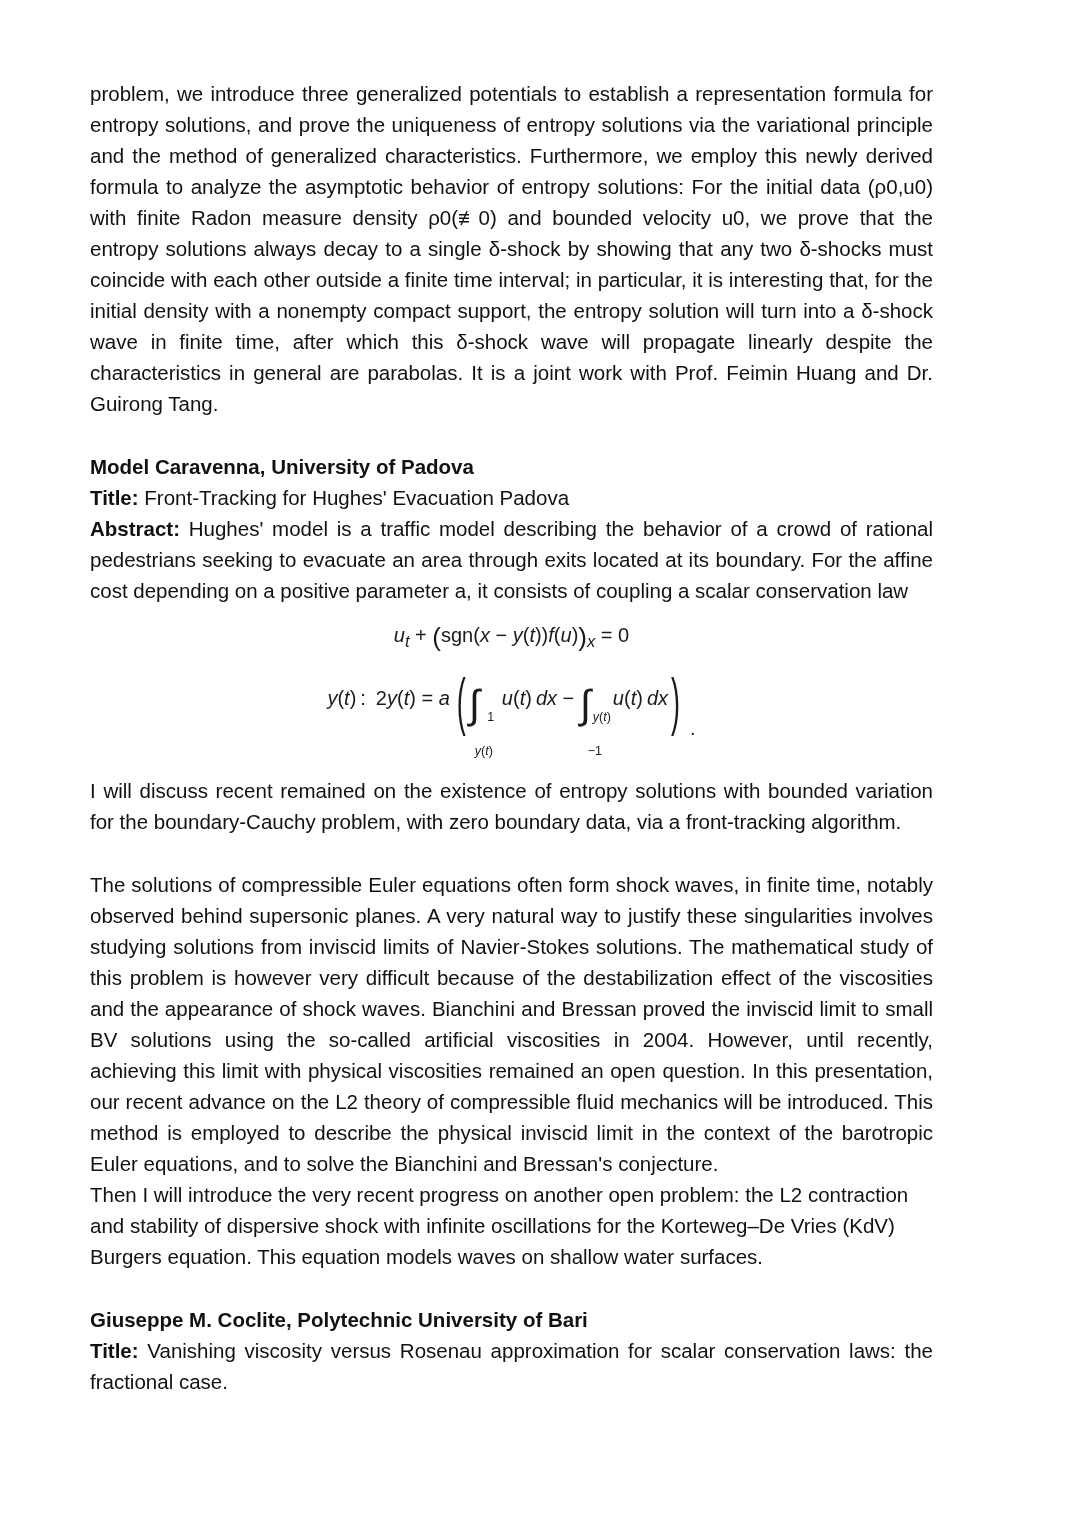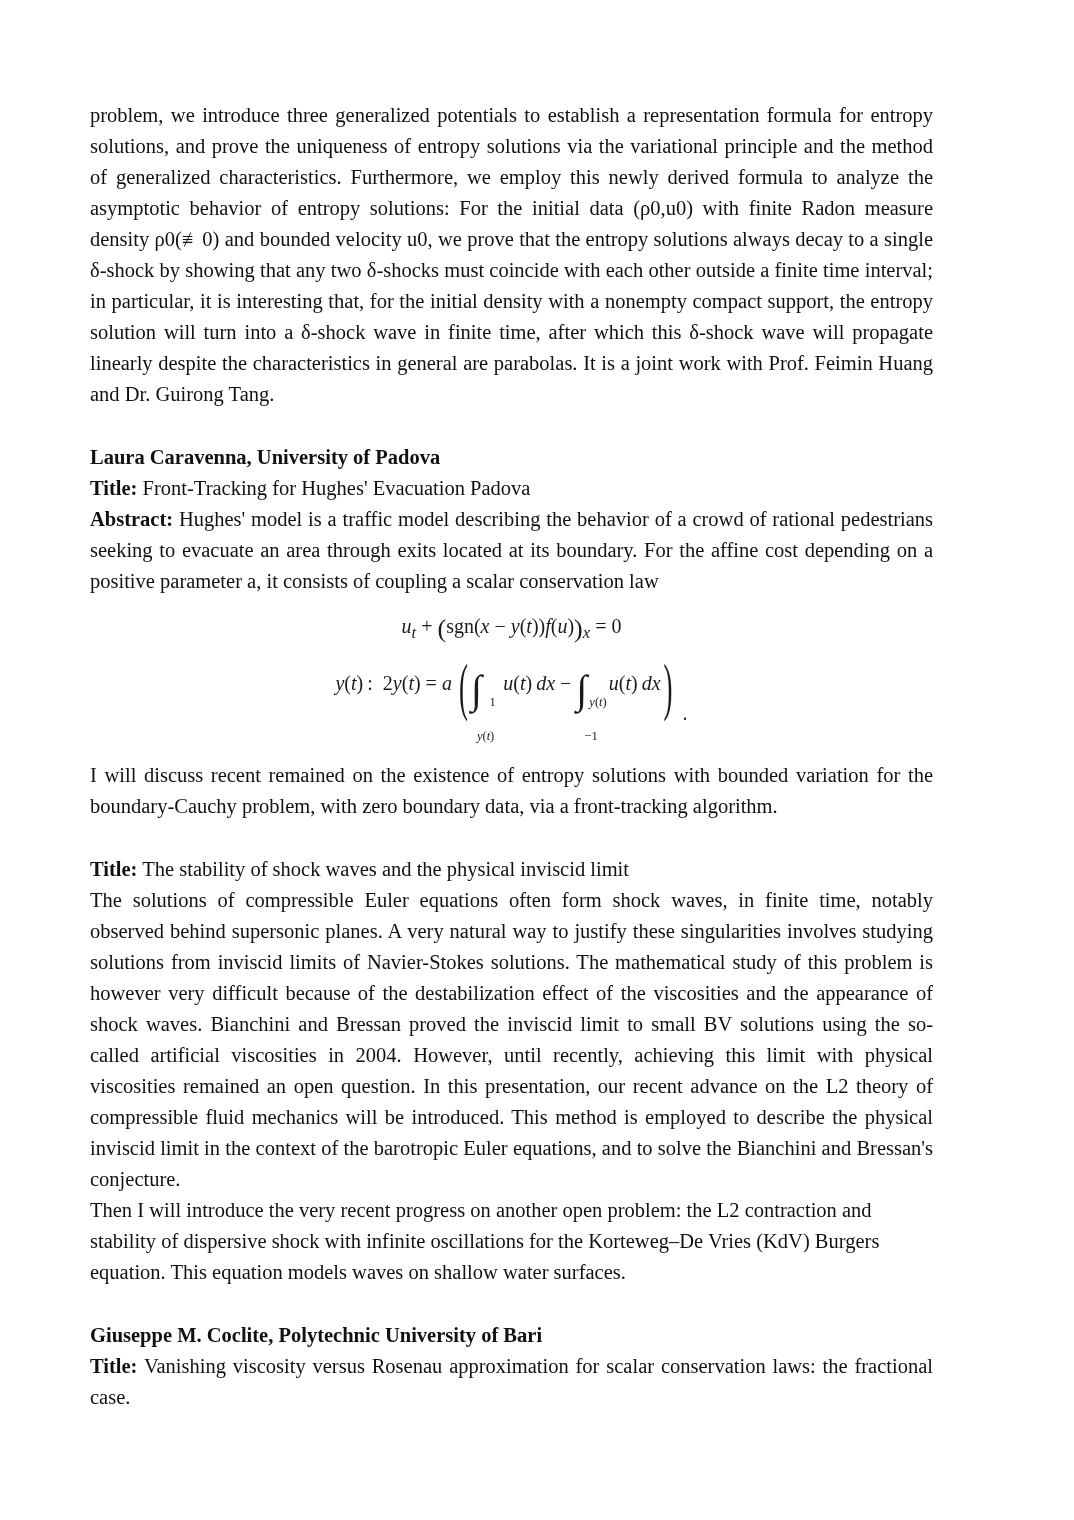--- a/index.html
+++ b/index.html
@@ -1,42 +1,42 @@
 <!DOCTYPE html>
 <html><head>
 <meta charset="utf-8">
 <style>
   html, body { margin: 0; padding: 0; background: #ffffff; }
   .page {
     position: relative;
     width: 1022px;
     height: 1520px;
     box-sizing: border-box;
-    padding: 100px 89px 0 90px;
+    padding: 78px 89px 0 90px;
     background: #ffffff;
     color: #111111;
-    font-family: Liberation Serif, serif;
+    font-family: Liberation Sans, sans-serif;
     font-size: 20.5px;
     line-height: 31px;
     overflow: hidden;
   }
   p { margin: 0; }
   .justify { text-align: justify; }
   .justify-last { text-align: justify; text-align-last: justify; }
   .talk { margin-top: 32px; }
   .speaker { font-weight: bold; }
   .lbl { font-weight: bold; }
   
   .equation {
     text-align: center;
     font-size: 20px;
     line-height: 31px;
     color: #1b1b1b;
   }
-  .eq1 { margin: 14px 0 20px; }
+  .eq1 { margin: 14px 0 26px; }
   .eq2 { margin: 12px 0 18px; }
   .equation .p1 { font-size: 26px; vertical-align: -4px; }
   .equation .bigparen {
     display: inline-block;
     font-size: 27px;
     transform: scaleY(2.35);
     vertical-align: -7px;
     padding: 0 3px;
   }
   .equation .intsign {
@@ -64,36 +64,35 @@
   }
 </style>
 </head>
 <body>
 
 <div class="page">
 
   <p class="justify">problem, we introduce three generalized potentials to establish a representation formula for entropy solutions, and prove the uniqueness of entropy solutions via the variational principle and the method of generalized characteristics. Furthermore, we employ this newly derived formula to analyze the asymptotic behavior of entropy solutions: For the initial data (ρ0,u0) with finite Radon measure density ρ0(≢0) and bounded velocity u0, we prove that the entropy solutions always decay to a single δ-shock by showing that any two δ-shocks must coincide with each other outside a finite time interval; in particular, it is interesting that, for the initial density with a nonempty compact support, the entropy solution will turn into a δ-shock wave in finite time, after which this δ-shock wave will propagate linearly despite the characteristics in general are parabolas. It is a joint work with Prof. Feimin Huang and Dr. Guirong Tang.</p>
 
   <section class="talk">
-    <p class="speaker">Laura Caravenna, University of Padova</p>
+    <p class="speaker">Model Caravenna, University of Padova</p>
     <p><span class="lbl">Title:</span> <span>Front-Tracking for Hughes' Evacuation Padova</span></p>
     <p class="justify"><span class="lbl">Abstract:</span> <span>Hughes' model is a traffic model describing the behavior of a crowd of rational pedestrians seeking to evacuate an area through exits located at its boundary. For the affine cost depending on a positive parameter a, it consists of coupling a scalar conservation law</span></p>
     <div class="equation eq1"><i>u</i><sub><i>t</i></sub> + <span class="p1">(</span>sgn(<i>x</i> − <i>y</i>(<i>t</i>))<i>f</i>(<i>u</i>)<span class="p1">)</span><sub><i>x</i></sub> = 0</div>
     <div class="equation eq2"><i>y</i>(<i>t</i>) : 2<i>y</i>(<i>t</i>) = <i>a</i> <span class="bigparen">(</span><span class="intsign">∫</span><span class="lims">
           <span class="ulim">1</span>
           <span class="llim"><i>y</i>(<i>t</i>)</span>
         </span><i>u</i>(<i>t</i>) <i>dx</i> − <span class="intsign">∫</span><span class="lims">
           <span class="ulim"><i>y</i>(<i>t</i>)</span>
           <span class="llim">−1</span>
         </span><i>u</i>(<i>t</i>) <i>dx</i><span class="bigparen">)</span><span class="eqdot">.</span></div>
     <p class="justify">I will discuss recent remained on the existence of entropy solutions with bounded variation for the boundary-Cauchy problem, with zero boundary data, via a front-tracking algorithm.</p>
   </section>
 
   <section class="talk">
-    <p><span class="lbl">Title:</span> <span>The stability of shock waves and the physical inviscid limit</span></p>
     <p class="justify">The solutions of compressible Euler equations often form shock waves, in finite time, notably observed behind supersonic planes. A very natural way to justify these singularities involves studying solutions from inviscid limits of Navier-Stokes solutions. The mathematical study of this problem is however very difficult because of the destabilization effect of the viscosities and the appearance of shock waves. Bianchini and Bressan proved the inviscid limit to small BV solutions using the so-called artificial viscosities in 2004. However, until recently, achieving this limit with physical viscosities remained an open question. In this presentation, our recent advance on the L2 theory of compressible fluid mechanics will be introduced. This method is employed to describe the physical inviscid limit in the context of the barotropic Euler equations, and to solve the Bianchini and Bressan's conjecture.</p>
     <p>Then I will introduce the very recent progress on another open problem: the L2 contraction and stability of dispersive shock with infinite oscillations for the Korteweg–De Vries (KdV) Burgers equation. This equation models waves on shallow water surfaces.</p>
   </section>
 
   <section class="talk">
     <p class="speaker">Giuseppe M. Coclite, Polytechnic University of Bari</p>
     <p class="justify"><span class="lbl">Title:</span> <span>Vanishing viscosity versus Rosenau approximation for scalar conservation laws: the fractional case.</span></p>
   </section>
 
 </div>

